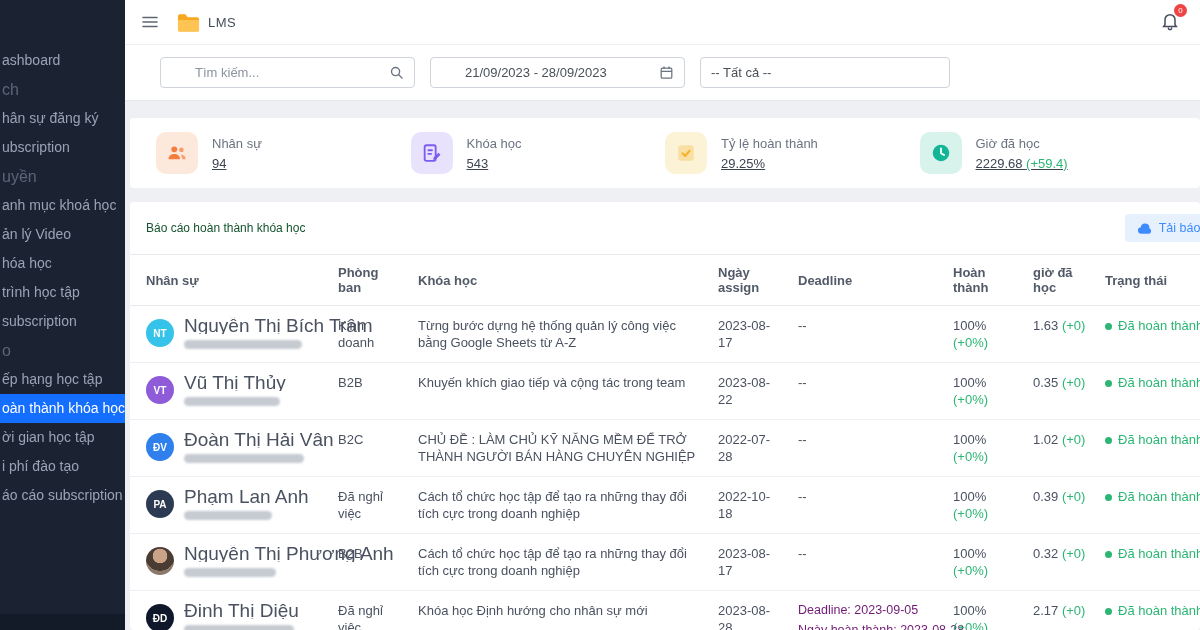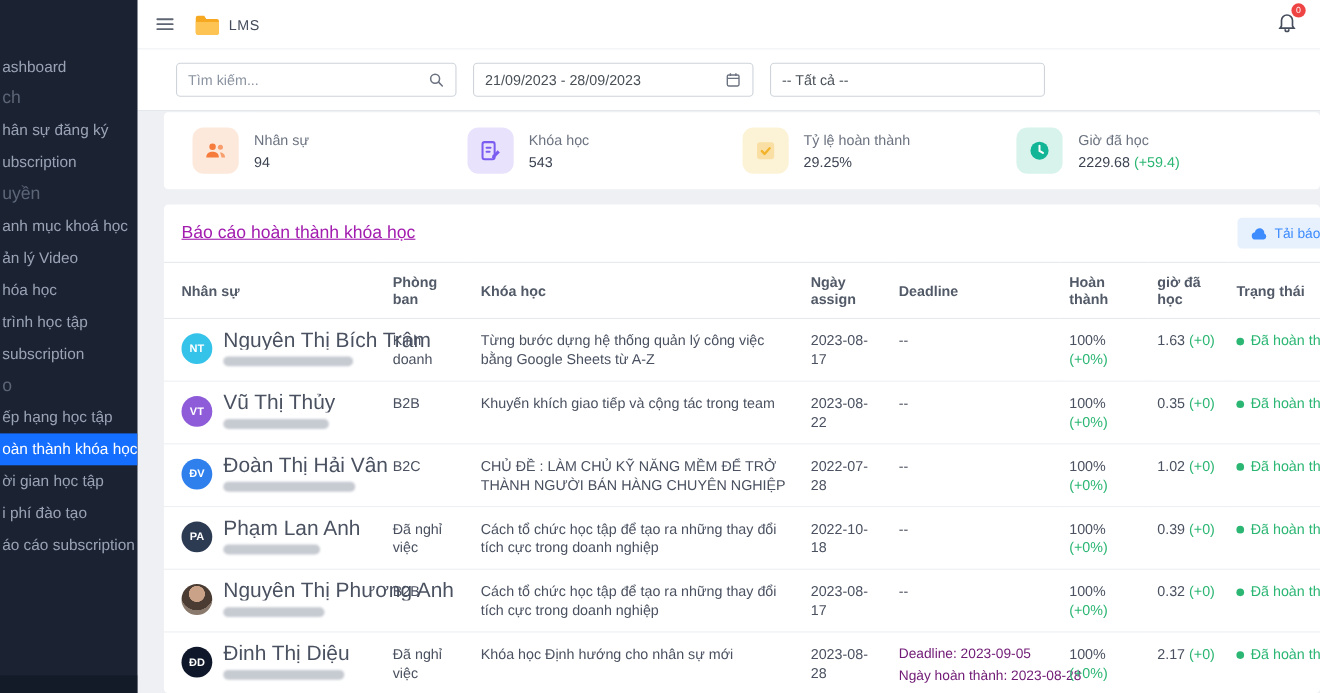--- a/index.html
+++ b/index.html
@@ -20,40 +20,40 @@
 
   .topbar { height:45px; background:#fff; display:flex; align-items:center; padding:0 16px; border-bottom:1px solid #eceef1; flex:none; }
   .hamburger { display:flex; cursor:pointer; color:#5f6673; }
   .brand { display:flex; align-items:center; margin-left:18px; }
   .brand-name { margin-left:8px; font-size:13px; color:#454d5c; letter-spacing:.5px; }
   .bell-wrap { margin-left:auto; position:relative; cursor:pointer; padding:4px; }
   .badge { position:absolute; top:-2px; right:-3px; min-width:13px; height:13px; border-radius:7px; background:#ef4444; color:#fff; font-size:8px; display:flex; align-items:center; justify-content:center; padding:0 2px; }
 
   .filters { background:#fff; border-bottom:1px solid #e4e7eb; padding:12px 0 12px 35px; display:flex; gap:15px; overflow:hidden; flex:none; }
   .field { height:31px; width:255px; flex:none; border:1px solid #ced4da; border-radius:4px; background:#fff; display:flex; align-items:center; justify-content:space-between; padding:0 10px; font-size:13px; color:#495057; cursor:pointer; }
-  .field input { border:none; outline:none; flex:1; font:inherit; color:#495057; min-width:0; background:transparent; }
+  .field input { border:none; outline:none; flex:1; font:inherit; color:#495057; min-width:0; background:transparent;margin-left:24px; }
   .field input::placeholder { color:#8a93a0; }
   .field .ficon { color:#6b7280; display:flex; flex:none; margin-left:8px; }
   .field.select-all { width:250px; }
 
-  .content { flex:1; min-height:0; padding:1px 0 0 5px; display:flex; flex-direction:column; overflow:hidden;margin-left:19px; }
+  .content { flex:1; min-height:0; padding:17px 0 0 5px; display:flex; flex-direction:column; overflow:hidden; }
 
   
   .stats { background:#fff; border-radius:4px; height:70px; flex:none; display:flex; align-items:center; padding:0 26px; }
   .stat { display:flex; align-items:center; gap:14px; width:25%; }
   .stat-icon { width:42px; height:42px; border-radius:10px; display:flex; align-items:center; justify-content:center; flex:none; }
   .stat-text { display:flex; flex-direction:column; }
   .stat-label { font-size:13px; color:#6c7380; margin-bottom:5px; }
-  .stat-value { font-size:13px; color:#3d4452; }
+  .stat-value { font-size:13px; color:#3d4452;text-decoration:underline; }
   .green { color:#2bb673; font-style:normal; }
 
   
   .table-card { background:#fff; border-radius:4px; margin-top:14px; flex:1; min-height:0; overflow:hidden; }
   .card-head { display:flex; align-items:center; justify-content:space-between; padding:12px 0 12px 16px; }
-  .card-title { font-size:16px; color:#a21caf;text-decoration:underline; }
+  .card-title { font-size:12px; color:#14532d; }
   .export-btn { display:flex; align-items:center; gap:6px; background:#e7f1fe; color:#3d8bfd; border:none; border-radius:4px; font-size:12.5px; padding:7px 12px; cursor:pointer; margin-right:-36px; white-space:nowrap; font-family:inherit; }
 
   table { width:100%; border-collapse:collapse; table-layout:fixed; font-size:13px; }
   thead th { text-align:left; font-weight:700; color:#525a68; font-size:13px; padding:10px 8px; border-top:1px solid #e6e9ed; border-bottom:1px solid #e6e9ed; }
   thead th:first-child, tbody td:first-child { padding-left:16px; }
   tbody td { padding:11px 8px; border-bottom:1px solid #edeff2; vertical-align:top; color:#4a5160; line-height:17px; }
   .name-wrap { display:flex; align-items:center; gap:10px; }
   .avatar { width:28px; height:28px; border-radius:50%; color:#fff; font-size:10px; font-weight:700; display:flex; align-items:center; justify-content:center; flex:none; }
   .avatar.photo { background: radial-gradient(circle at 50% 32%, #caa287 0 30%, #4a3b33 32% 62%, #8a7a6d 63%); }
   .emp-name { font-size:19px; color:#4a5160; white-space:nowrap; overflow:hidden; }

